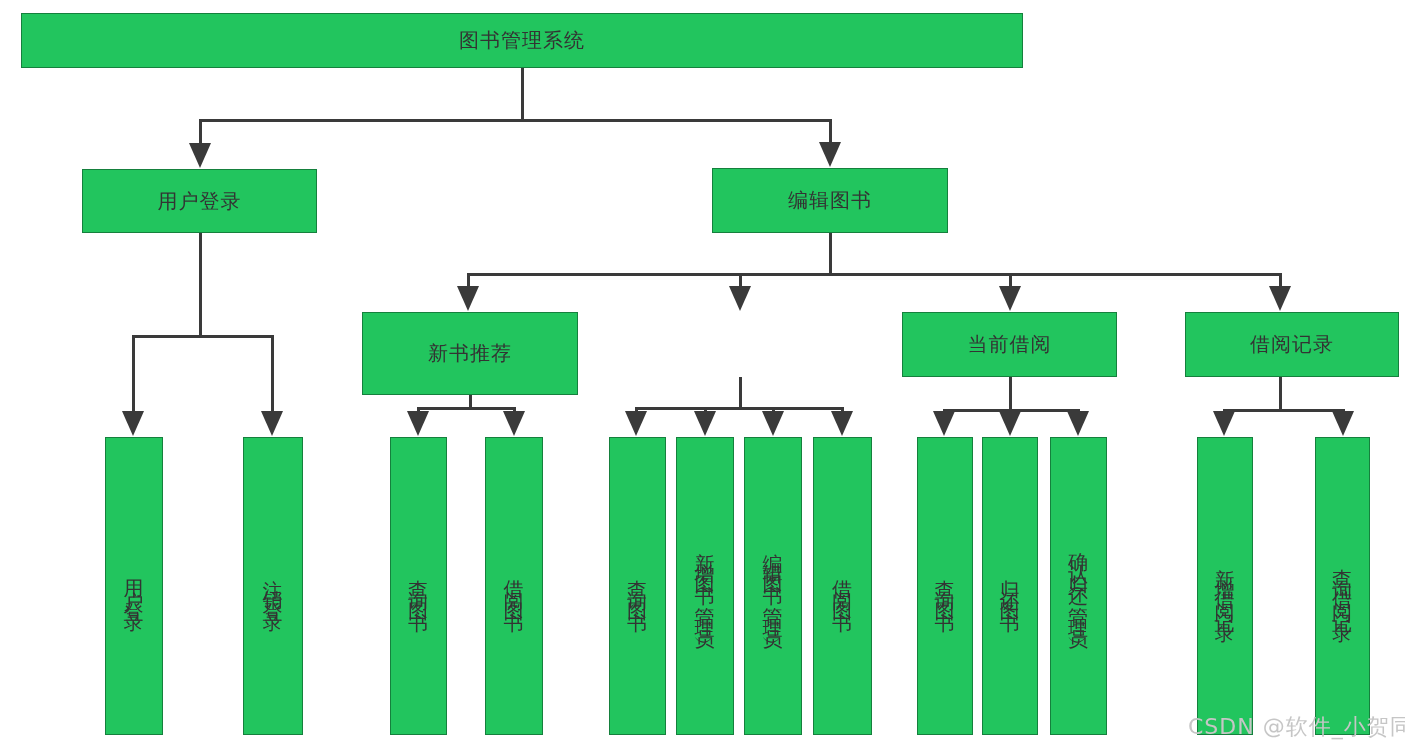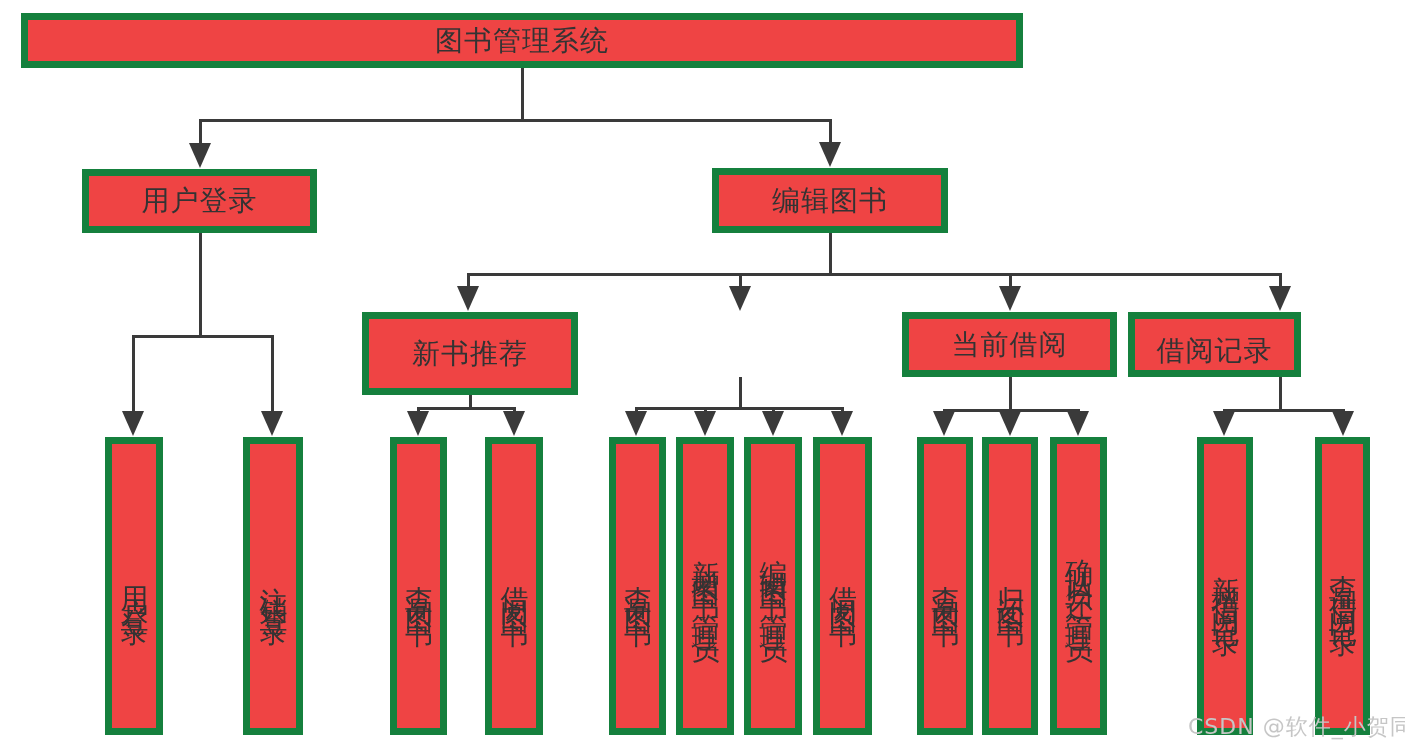--- a/index.html
+++ b/index.html
@@ -1,23 +1,23 @@
 <!DOCTYPE html>
 <html><head>
 <meta charset="utf-8">
 <style>
   html,body{margin:0;padding:0;background:#fff;}
   #canvas{
     position:relative;width:1405px;height:747px;background:#ffffff;overflow:hidden;
     font-family:"DejaVu Sans","Liberation Sans",sans-serif;
   }
   .box{
-    position:absolute;box-sizing:border-box;background:#ef4444;
-    border:7px solid #15803d;display:flex;align-items:center;justify-content:center;
-    color:#333333;font-size:28px;letter-spacing:1px;z-index:2;text-align:center;
+    position:absolute;box-sizing:border-box;background:#22c55e;
+    border:1px solid #15803d;display:flex;align-items:center;justify-content:center;
+    color:#333333;font-size:20px;letter-spacing:1px;z-index:2;text-align:center;
   }
   .box.v span{
     writing-mode:vertical-rl;text-orientation:mixed;letter-spacing:11px;line-height:1;
   }
   .seg{position:absolute;background:#3a3a3a;z-index:1;}
   .tri{
     position:absolute;width:0;height:0;z-index:1;
     border-left:11px solid transparent;border-right:11px solid transparent;
     border-top:25px solid #3a3a3a;
   }
@@ -39,21 +39,21 @@
     </div>
     <div class="box" style="left: 712px; top: 168px; width: 236px; height: 65px;">
       <span>编辑图书</span>
     </div>
     <div class="box" style="left: 362px; top: 312px; width: 216px; height: 83px;">
       <span>新书推荐</span>
     </div>
     <div class="box" style="left: 902px; top: 312px; width: 215px; height: 65px;">
       <span>当前借阅</span>
     </div>
-    <div class="box" style="left: 1128px; top: 312px; width: 173px; height: 65px; align-items: flex-end;">
+    <div class="box" style="left: 1185px; top: 312px; width: 214px; height: 65px;">
       <span>借阅记录</span>
     </div>
     <div class="box v" style="left: 105px; top: 437px; width: 58px; height: 298px;">
       <span>用户登录</span>
     </div>
     <div class="box v" style="left: 243px; top: 437px; width: 60px; height: 298px;">
       <span>注销登录</span>
     </div>
     <div class="box v" style="left: 390px; top: 437px; width: 57px; height: 298px;">
       <span>查询图书</span>

